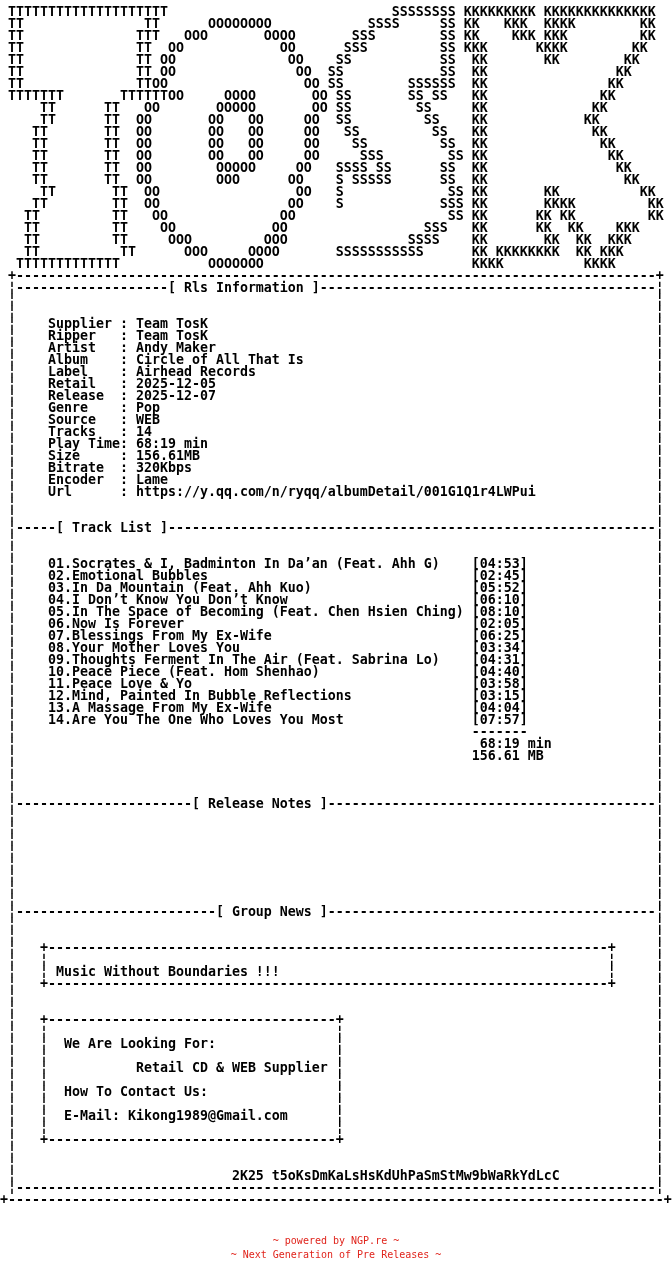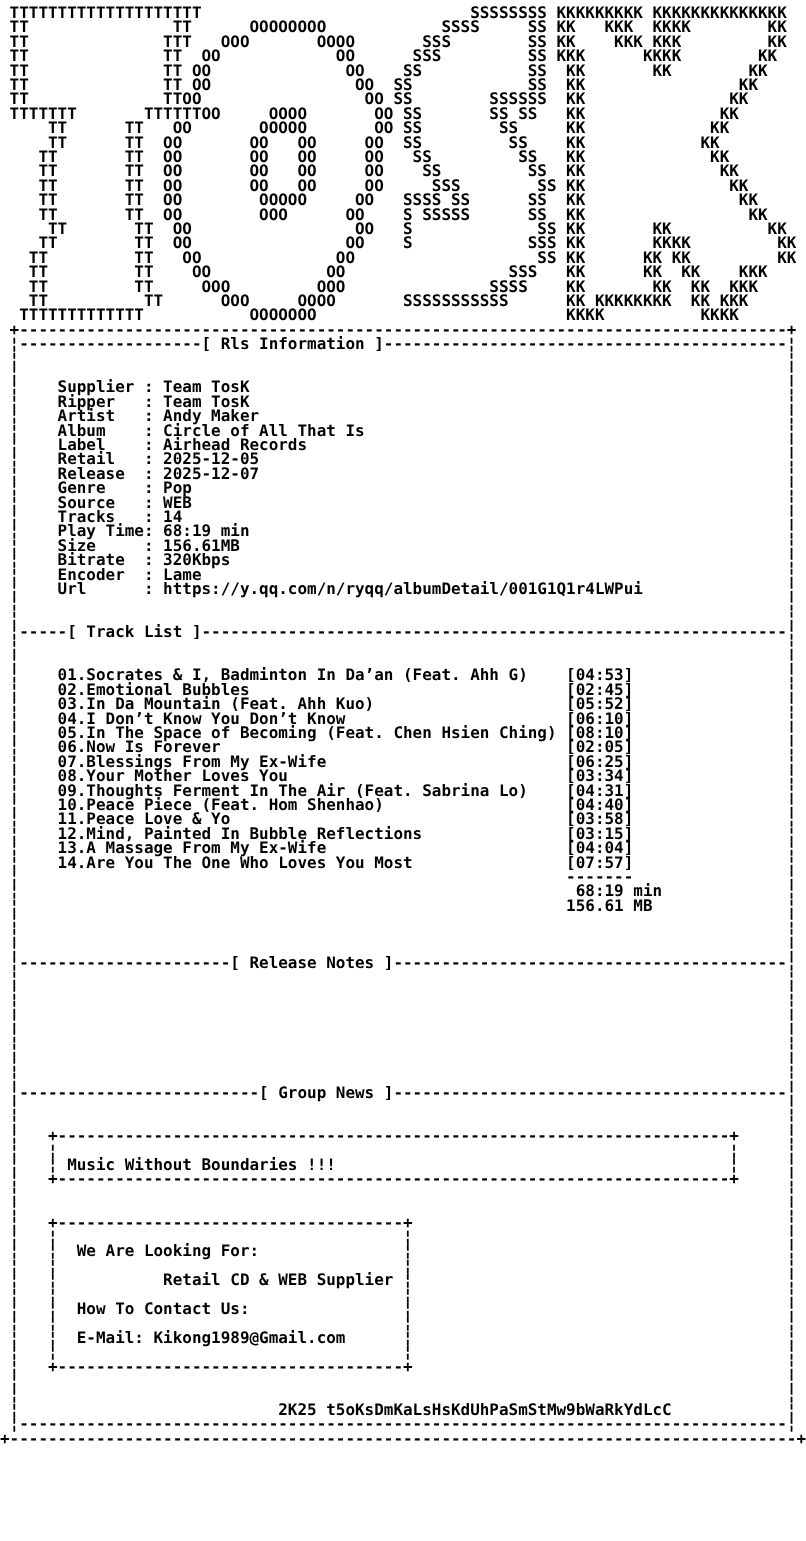--- a/index.html
+++ b/index.html
@@ -131,13 +131,17 @@
  ¦   ¦  How To Contact Us:                ¦                                       ¦
  ¦   ¦                                    ¦                                       ¦
  ¦   ¦  E-Mail: Kikong1989@Gmail.com      ¦                                       ¦
  ¦   ¦                                    ¦                                       ¦
  ¦   +------------------------------------+                                       ¦
  ¦                                                                                ¦
  ¦                                                                                ¦
  ¦                           2K25 t5oKsDmKaLsHsKdUhPaSmStMw9bWaRkYdLcC            ¦
  ¦--------------------------------------------------------------------------------¦
 +----------------------------------------------------------------------------------+</pre>
+  <div class="red-footer">
+    <div>~ powered by NGP.re ~</div>
+    <div>~ Next Generation of Pre Releases ~</div>
+  </div>
 </div>
 
 </body></html>

